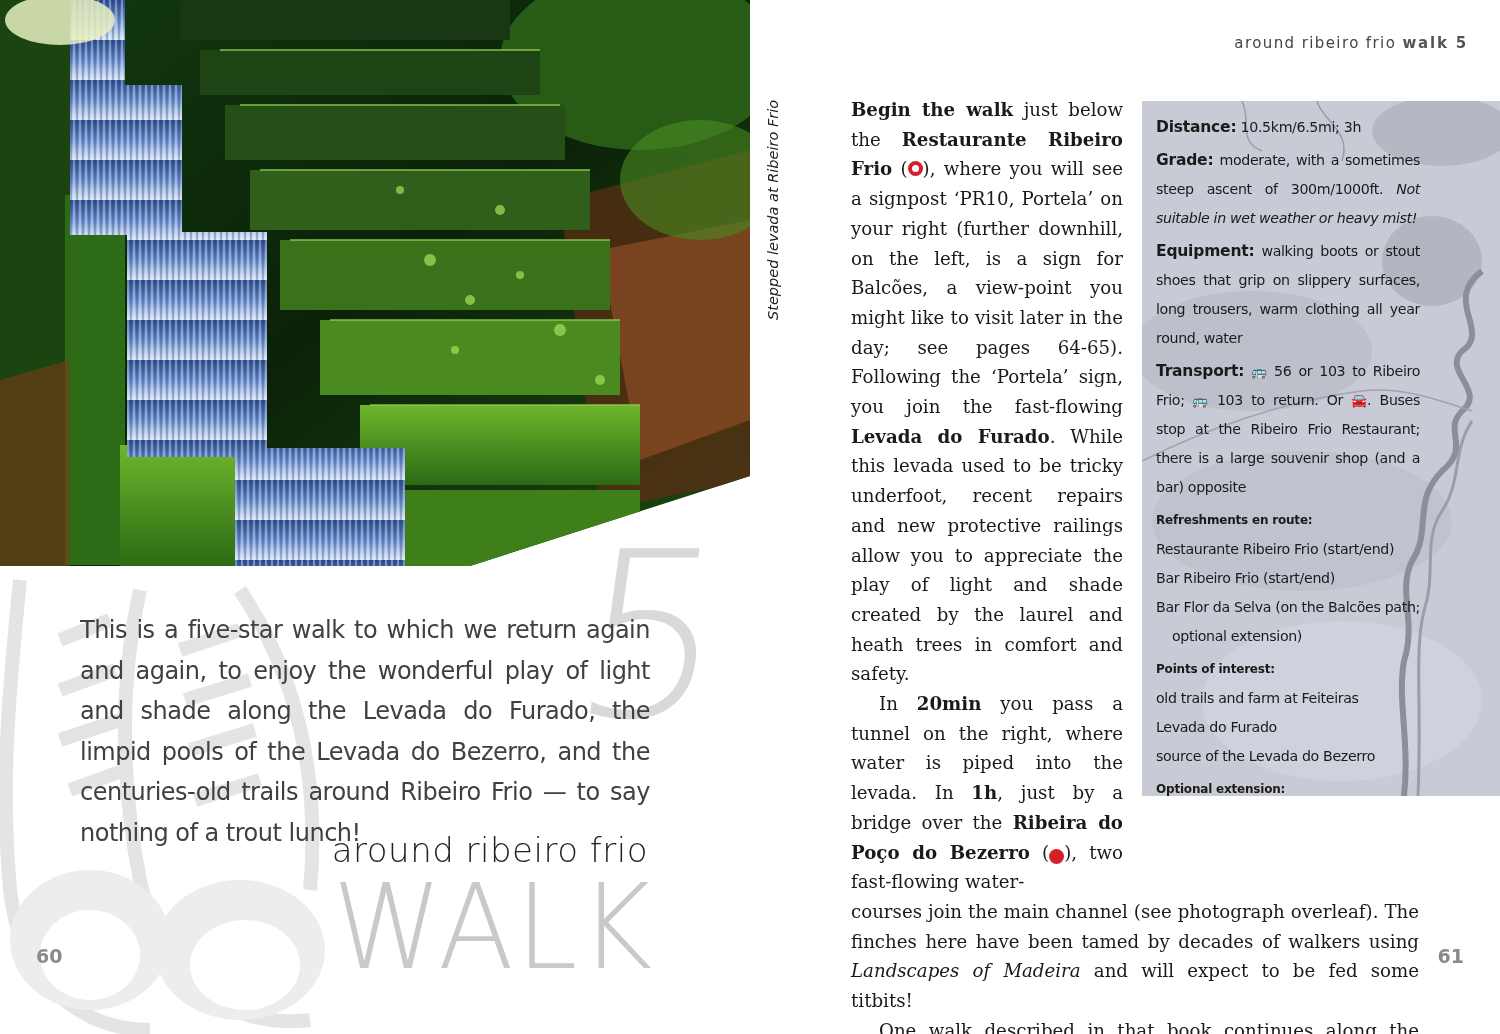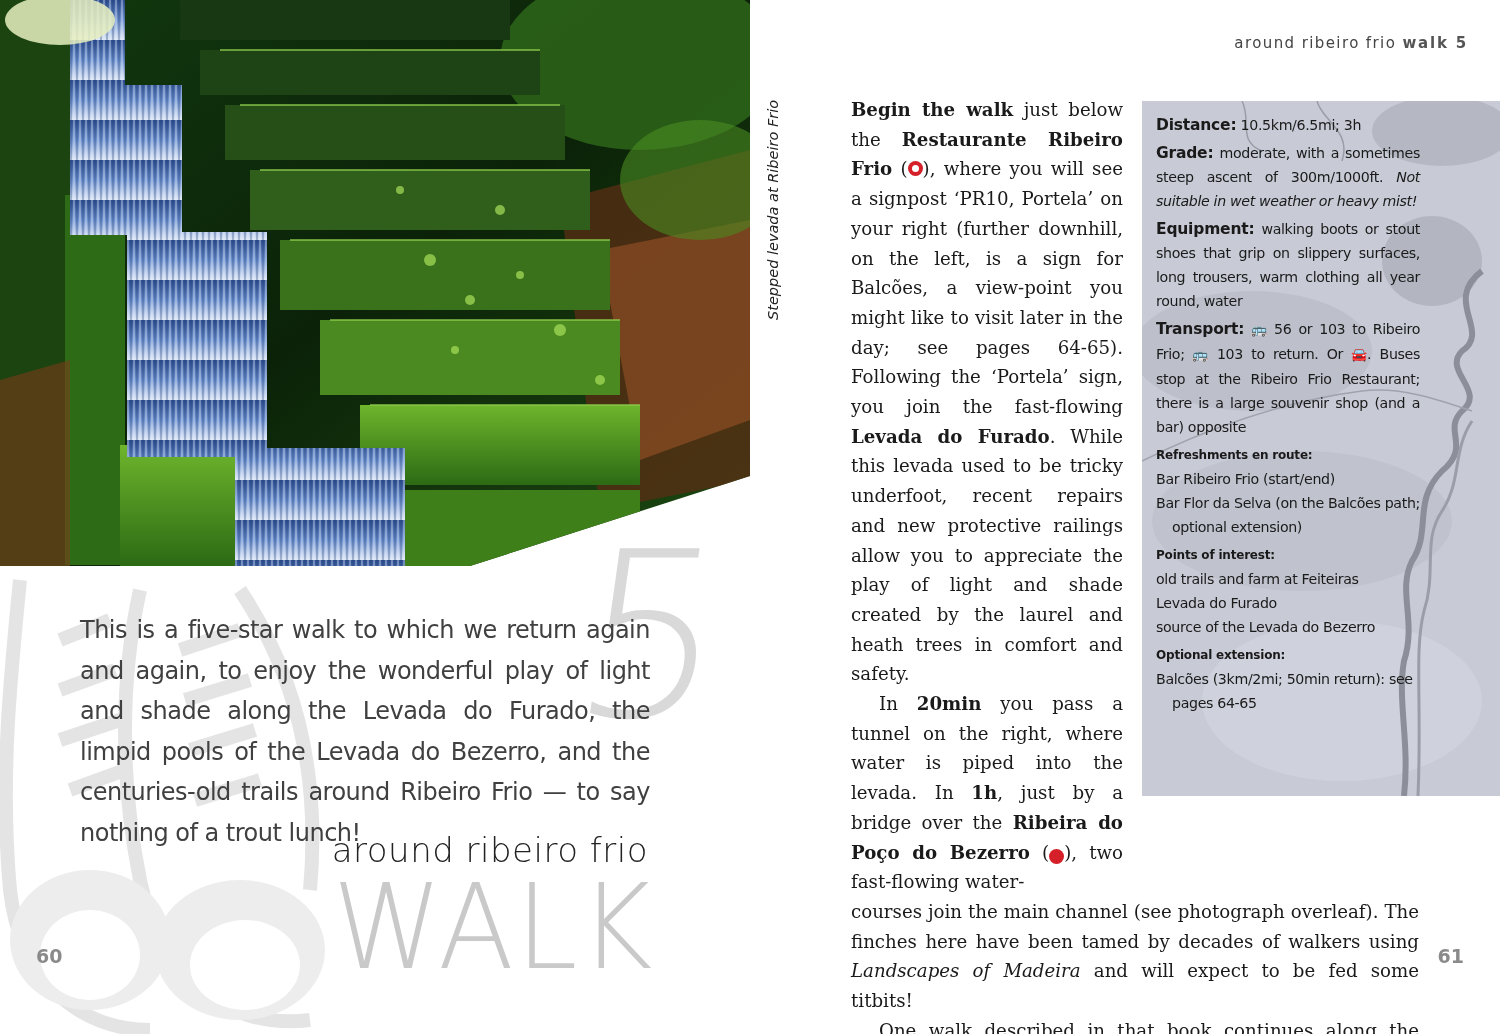--- a/index.html
+++ b/index.html
@@ -99,21 +99,21 @@
     font-size: 10px; font-weight: bold; text-align: center; line-height: 15px;
   }
 
   .info-box {
     position: absolute; left: 392px; top: 101px; width: 358px; height: 695px;
     background: #c9ccd6; overflow: hidden;
   }
   .info-box .map-bg { position: absolute; inset: 0; }
   .info-content {
     position: absolute; left: 14px; top: 12px; width: 264px;
-    font-family: "DejaVu Sans", sans-serif; font-size: 14.2px; line-height: 24px;
+    font-family: "DejaVu Sans", sans-serif; font-size: 14.2px; line-height: 29px;
     color: #1a1a1a; letter-spacing: -0.35px;
   }
   .info-content .row { margin-bottom: 4px; text-align: justify; }
   .info-content .label { font-weight: bold; font-size: 15.5px; letter-spacing: -0.2px; }
   .info-content .head { font-weight: bold; font-size: 12px; letter-spacing: -0.2px; }
   .info-content .item { padding-left: 16px; text-indent: -16px; }
   .info-content i { font-style: italic; }
   .vehicle { display: inline-block; font-size: 13px; }
 </style>
 </head>
@@ -265,20 +265,21 @@
         <span class="label">Grade:</span><span> moderate, with a sometimes steep ascent of 300m/1000ft. </span><i>Not suitable in wet weather or heavy mist!</i>
       </div>
       <div class="row">
         <span class="label">Equipment:</span><span> walking boots or stout shoes that grip on slippery surfaces, long trousers, warm clothing all year round, water</span>
       </div>
       <div class="row">
         <span class="label">Transport:</span>
         <span class="vehicle">🚌</span><span> 56 or 103 to Ribeiro Frio; </span><span class="vehicle">🚌</span><span> 103 to return. Or </span><span class="vehicle">🚘</span><span>. Buses stop at the Ribeiro Frio Restaurant; there is a large souvenir shop (and a bar) opposite</span>
       </div>
       <div class="head">Refreshments en route:</div>
+      <div class="item">Restaurante Ribeiro Frio (start/end)</div>
       <div class="item">Bar Ribeiro Frio (start/end)</div>
       <div class="item row">Bar Flor da Selva (on the Balcões path; optional extension)</div>
       <div class="head">Points of interest:</div>
       <div class="item">old trails and farm at Feiteiras</div>
       <div class="item">Levada do Furado</div>
       <div class="item row">source of the Levada do Bezerro</div>
       <div class="head">Optional extension:</div>
       <div class="item">Balcões (3km/2mi; 50min return): see pages 64-65</div>
     </div>
   </div>

